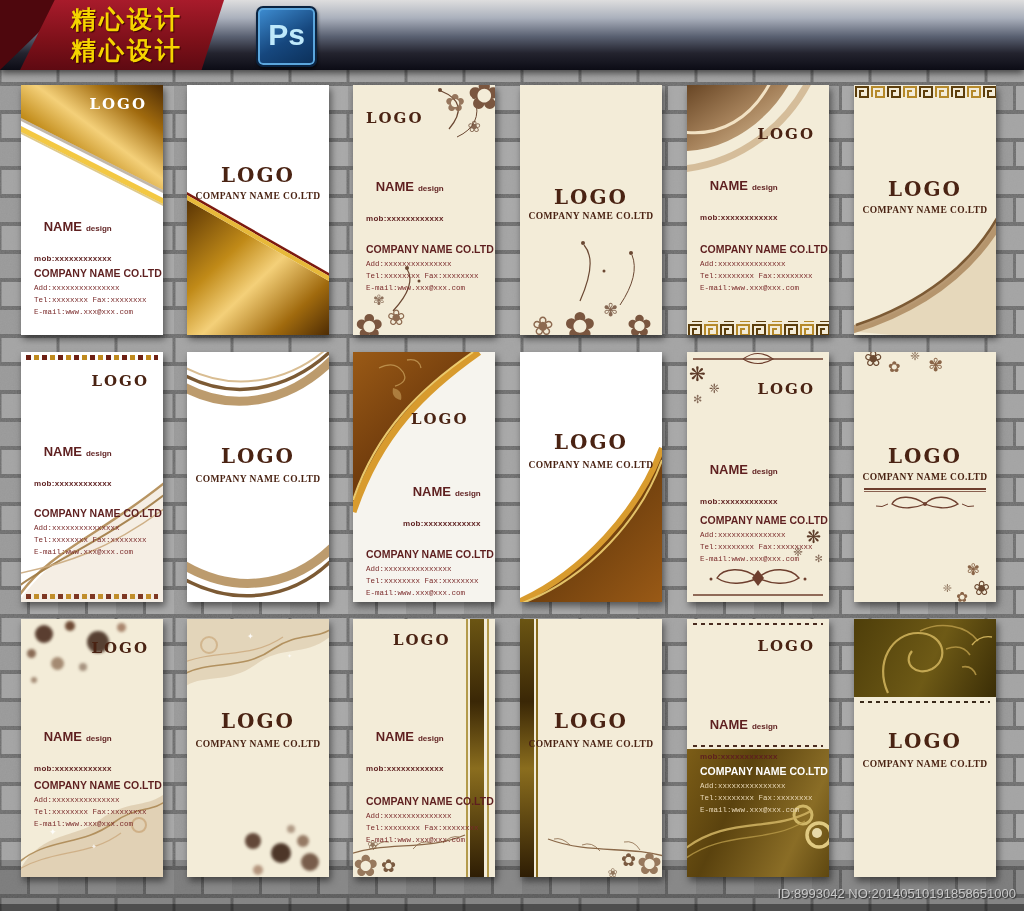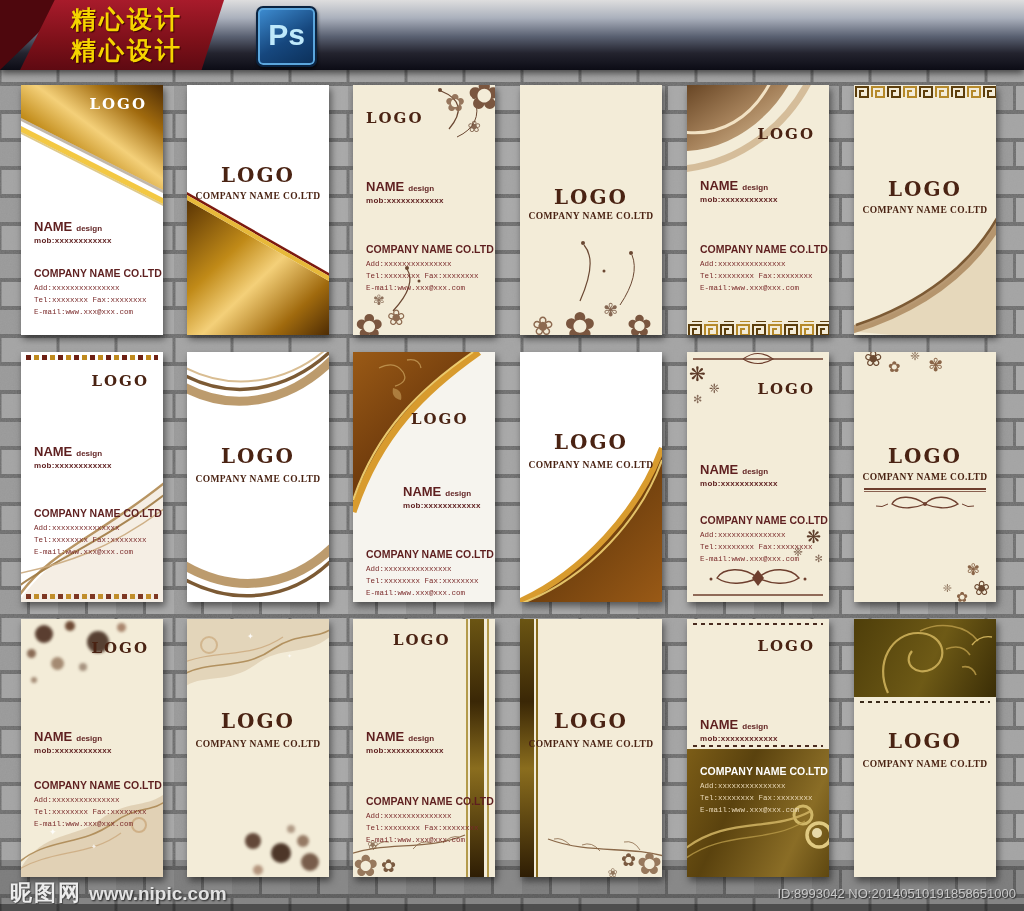--- a/index.html
+++ b/index.html
@@ -25,24 +25,24 @@
   .ht2{font:400 20px/25px "DejaVu Serif",serif;margin-top:3px;text-shadow:1px 1px 2px #000;}
   
   .card{position:absolute;width:142px;height:250px;background:#fff;box-shadow:2px 4px 7px rgba(0,0,0,.5);overflow:hidden;}
   .card.cream{background:#f3ecd8;}
   .card.offw{background:#f6f4ee;}
   .card.tall{height:258px;}
   .deco{position:absolute;left:0;top:0;width:100%;height:100%;}
   .logo-sm{position:absolute;font:700 15px "DejaVu Serif",serif;letter-spacing:2px;color:#4a2313;}
   .logo-lg{position:absolute;left:0;right:0;text-align:center;font:700 20px "DejaVu Serif",serif;letter-spacing:2px;color:#4a2313;}
   .cmp-lg{position:absolute;left:0;right:0;text-align:center;font:700 9.5px "Liberation Serif",serif;letter-spacing:.4px;color:#4a2313;}
-  .info{position:absolute;left:13px;}
+  .info{position:absolute;left:13px;text-align:right;}
   .nm{font:700 13px "Liberation Sans",sans-serif;color:#5e1f1f;}
   .ds{font:700 8px "Liberation Sans",sans-serif;color:#5e1f1f;margin-left:4px;}
-  .mob{font:700 8px "Liberation Sans",sans-serif;color:#5e1f1f;letter-spacing:.3px;margin-top:1px;}
+  .mob{font:700 8px "Liberation Sans",sans-serif;color:#5e1f1f;letter-spacing:.3px;margin-top:19px;}
   .cblock{position:absolute;left:13px;}
   .cb1{font:700 10.5px "Liberation Sans",sans-serif;color:#5e1f1f;margin-bottom:3px;}
   .cb2{font:7.5px/1.6 "Liberation Mono",monospace;color:#7a2a2a;}
   .cblock.light .cb1{color:#ffffff;}
   .cblock.light .cb2{color:#ead9b8;}
   .fl{position:absolute;line-height:1;font-family:"DejaVu Sans",sans-serif;}
   .dot{position:absolute;border-radius:50%;filter:blur(1.5px);}
   .dashA{position:absolute;left:5px;right:5px;height:5px;
     background:repeating-linear-gradient(90deg,#6e2014 0 5px,rgba(0,0,0,0) 5px 8px,#c08a1e 8px 13px,rgba(0,0,0,0) 13px 16px);}
   .dashB{position:absolute;left:6px;right:6px;height:2px;
@@ -479,20 +479,16 @@
     <svg class="deco" viewBox="0 0 142 258" preserveAspectRatio="none">
       <path d="M34,74 C20,44 38,14 64,14 C90,14 96,40 78,50 C62,58 48,44 58,32" fill="none" stroke="#cdb05a" stroke-width="2.2" opacity=".9"></path>
       <path d="M66,12 C86,2 112,6 124,22 M92,30 q16,-6 24,6 M108,48 q10,-2 14,8" fill="none" stroke="#b89a48" stroke-width="1.6" opacity=".85"></path>
       <path d="M118,26 q8,-10 20,-8" stroke="#cdb05a" stroke-width="1.4" fill="none"></path>
     </svg>
     <div class="dashB" style="top:82px;background:repeating-linear-gradient(90deg,#3a2a1a 0 4px,rgba(0,0,0,0) 4px 8px)"></div>
     <div class="logo-lg" style="top:110px">LOGO</div>
     <div class="cmp-lg" style="top:140px">COMPANY NAME CO.LTD</div>
   </div>
 
-  <div class="wm">
-    <span class="wm-site">昵图网</span>
-    <span class="wm-url">www.nipic.com</span>
-  </div>
   <div class="wm-id">ID:8993042 NO:20140510191858651000</div>
   <div class="bstrip"></div>
 
 </div>
 
 </body></html>

